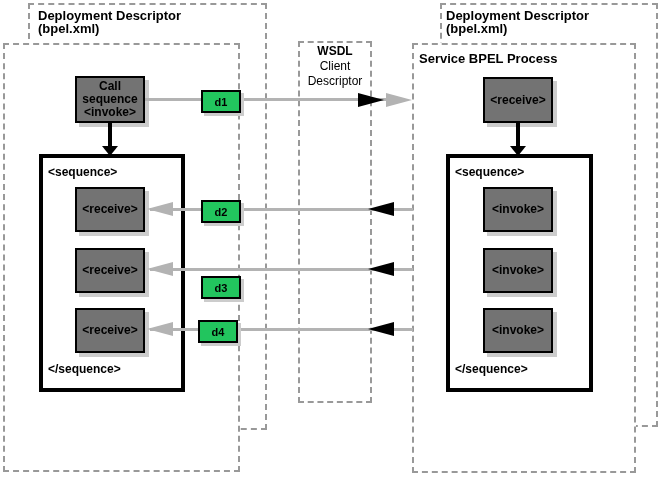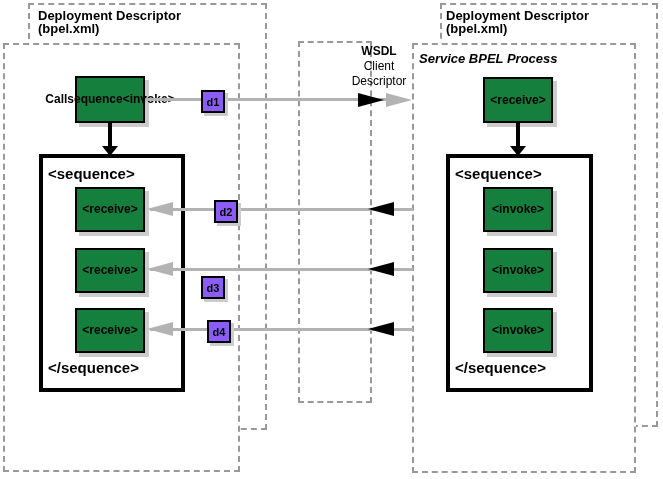--- a/index.html
+++ b/index.html
@@ -4,29 +4,29 @@
 <style>
   html,body{margin:0;padding:0;background:#fff;}
   .canvas{position:relative;width:663px;height:479px;background:#fff;
           font-family:"Liberation Sans",sans-serif;color:#000;overflow:hidden;}
 
   .dashed{position:absolute;border:2px dashed #999;box-sizing:border-box;background:transparent;z-index:1;}
   .dashed.filled{background:#fff;z-index:2;}
 
   .title{position:absolute;font-size:13px;font-weight:bold;line-height:13px;white-space:nowrap;z-index:3;}
 
-  .node{position:absolute;box-sizing:border-box;background:#15803d;border:2px solid #000;
-        box-shadow:4px 4px 0 #ccc;display:flex;flex-direction:row;align-items:center;
+  .node{position:absolute;box-sizing:border-box;background:#737373;border:2px solid #000;
+        box-shadow:4px 4px 0 #ccc;display:flex;flex-direction:column;align-items:center;
         justify-content:center;text-align:center;font-size:12px;font-weight:bold;
         line-height:13px;z-index:4;}
 
   .seq{position:absolute;box-sizing:border-box;border:4px solid #000;background:#fff;z-index:3;}
-  .seq-label{position:absolute;font-size:15px;font-weight:bold;white-space:nowrap;}
+  .seq-label{position:absolute;font-size:12px;font-weight:bold;white-space:nowrap;}
 
-  .dlabel{position:absolute;box-sizing:border-box;width:24px;height:23px;background:#8b5cf6;
+  .dlabel{position:absolute;box-sizing:border-box;width:40px;height:23px;background:#22c55e;
           border:2px solid #000;box-shadow:3px 3px 0 #ccc;display:flex;align-items:center;
           justify-content:center;font-size:11px;font-weight:bold;z-index:6;}
 
   .hline{position:absolute;height:3px;background:#b3b3b3;z-index:5;}
   .vline{position:absolute;width:4px;background:#000;z-index:5;}
   .tri{position:absolute;width:0;height:0;z-index:5;}
   .tri.right-black{border-top:7px solid transparent;border-bottom:7px solid transparent;border-left:26px solid #000;}
   .tri.right-gray {border-top:7px solid transparent;border-bottom:7px solid transparent;border-left:26px solid #b3b3b3;}
   .tri.left-black {border-top:7px solid transparent;border-bottom:7px solid transparent;border-right:26px solid #000;}
   .tri.left-gray  {border-top:7px solid transparent;border-bottom:7px solid transparent;border-right:26px solid #b3b3b3;}
@@ -48,23 +48,23 @@
   <div class="dashed" style="left:298px;top:41px;width:74px;height:362px;"></div>
 
   <div class="title" style="left:38px;top:9px;">
     <div>Deployment Descriptor</div>
     <div>(bpel.xml)</div>
   </div>
   <div class="title" style="left:446px;top:9px;">
     <div>Deployment Descriptor</div>
     <div>(bpel.xml)</div>
   </div>
-  <div class="title" style="left:419px;top:52px;font-style:italic;">Service BPEL Process</div>
+  <div class="title" style="left:419px;top:52px;">Service BPEL Process</div>
 
-  <div class="wsdl-text" style="left:298px;top:44px;width:74px;margin-left:44px;">
+  <div class="wsdl-text" style="left:298px;top:44px;width:74px;">
     <div class="b">WSDL</div>
     <div>Client</div>
     <div>Descriptor</div>
   </div>
 
   <div class="node" style="left:75px;top:76px;width:70px;height:47px;">
     <span>Call</span>
     <span>sequence</span>
     <span>&lt;invoke&gt;</span>
   </div>
@@ -116,17 +116,17 @@
 
   <div class="hline" style="left:150px;top:268px;width:263px;"></div>
   <div class="tri left-gray" style="left:147px;top:262px;"></div>
   <div class="tri left-black" style="left:368px;top:262px;"></div>
 
   <div class="hline" style="left:150px;top:328px;width:263px;"></div>
   <div class="tri left-gray" style="left:147px;top:322px;"></div>
   <div class="tri left-black" style="left:368px;top:322px;"></div>
 
   <div class="dlabel" style="left:201px;top:90px;">d1</div>
-  <div class="dlabel" style="left:214px;top:200px;">d2</div>
+  <div class="dlabel" style="left:201px;top:200px;">d2</div>
   <div class="dlabel" style="left:201px;top:276px;">d3</div>
-  <div class="dlabel" style="left:207px;top:320px;">d4</div>
+  <div class="dlabel" style="left:198px;top:320px;">d4</div>
 
 </div>
 
 </body></html>

